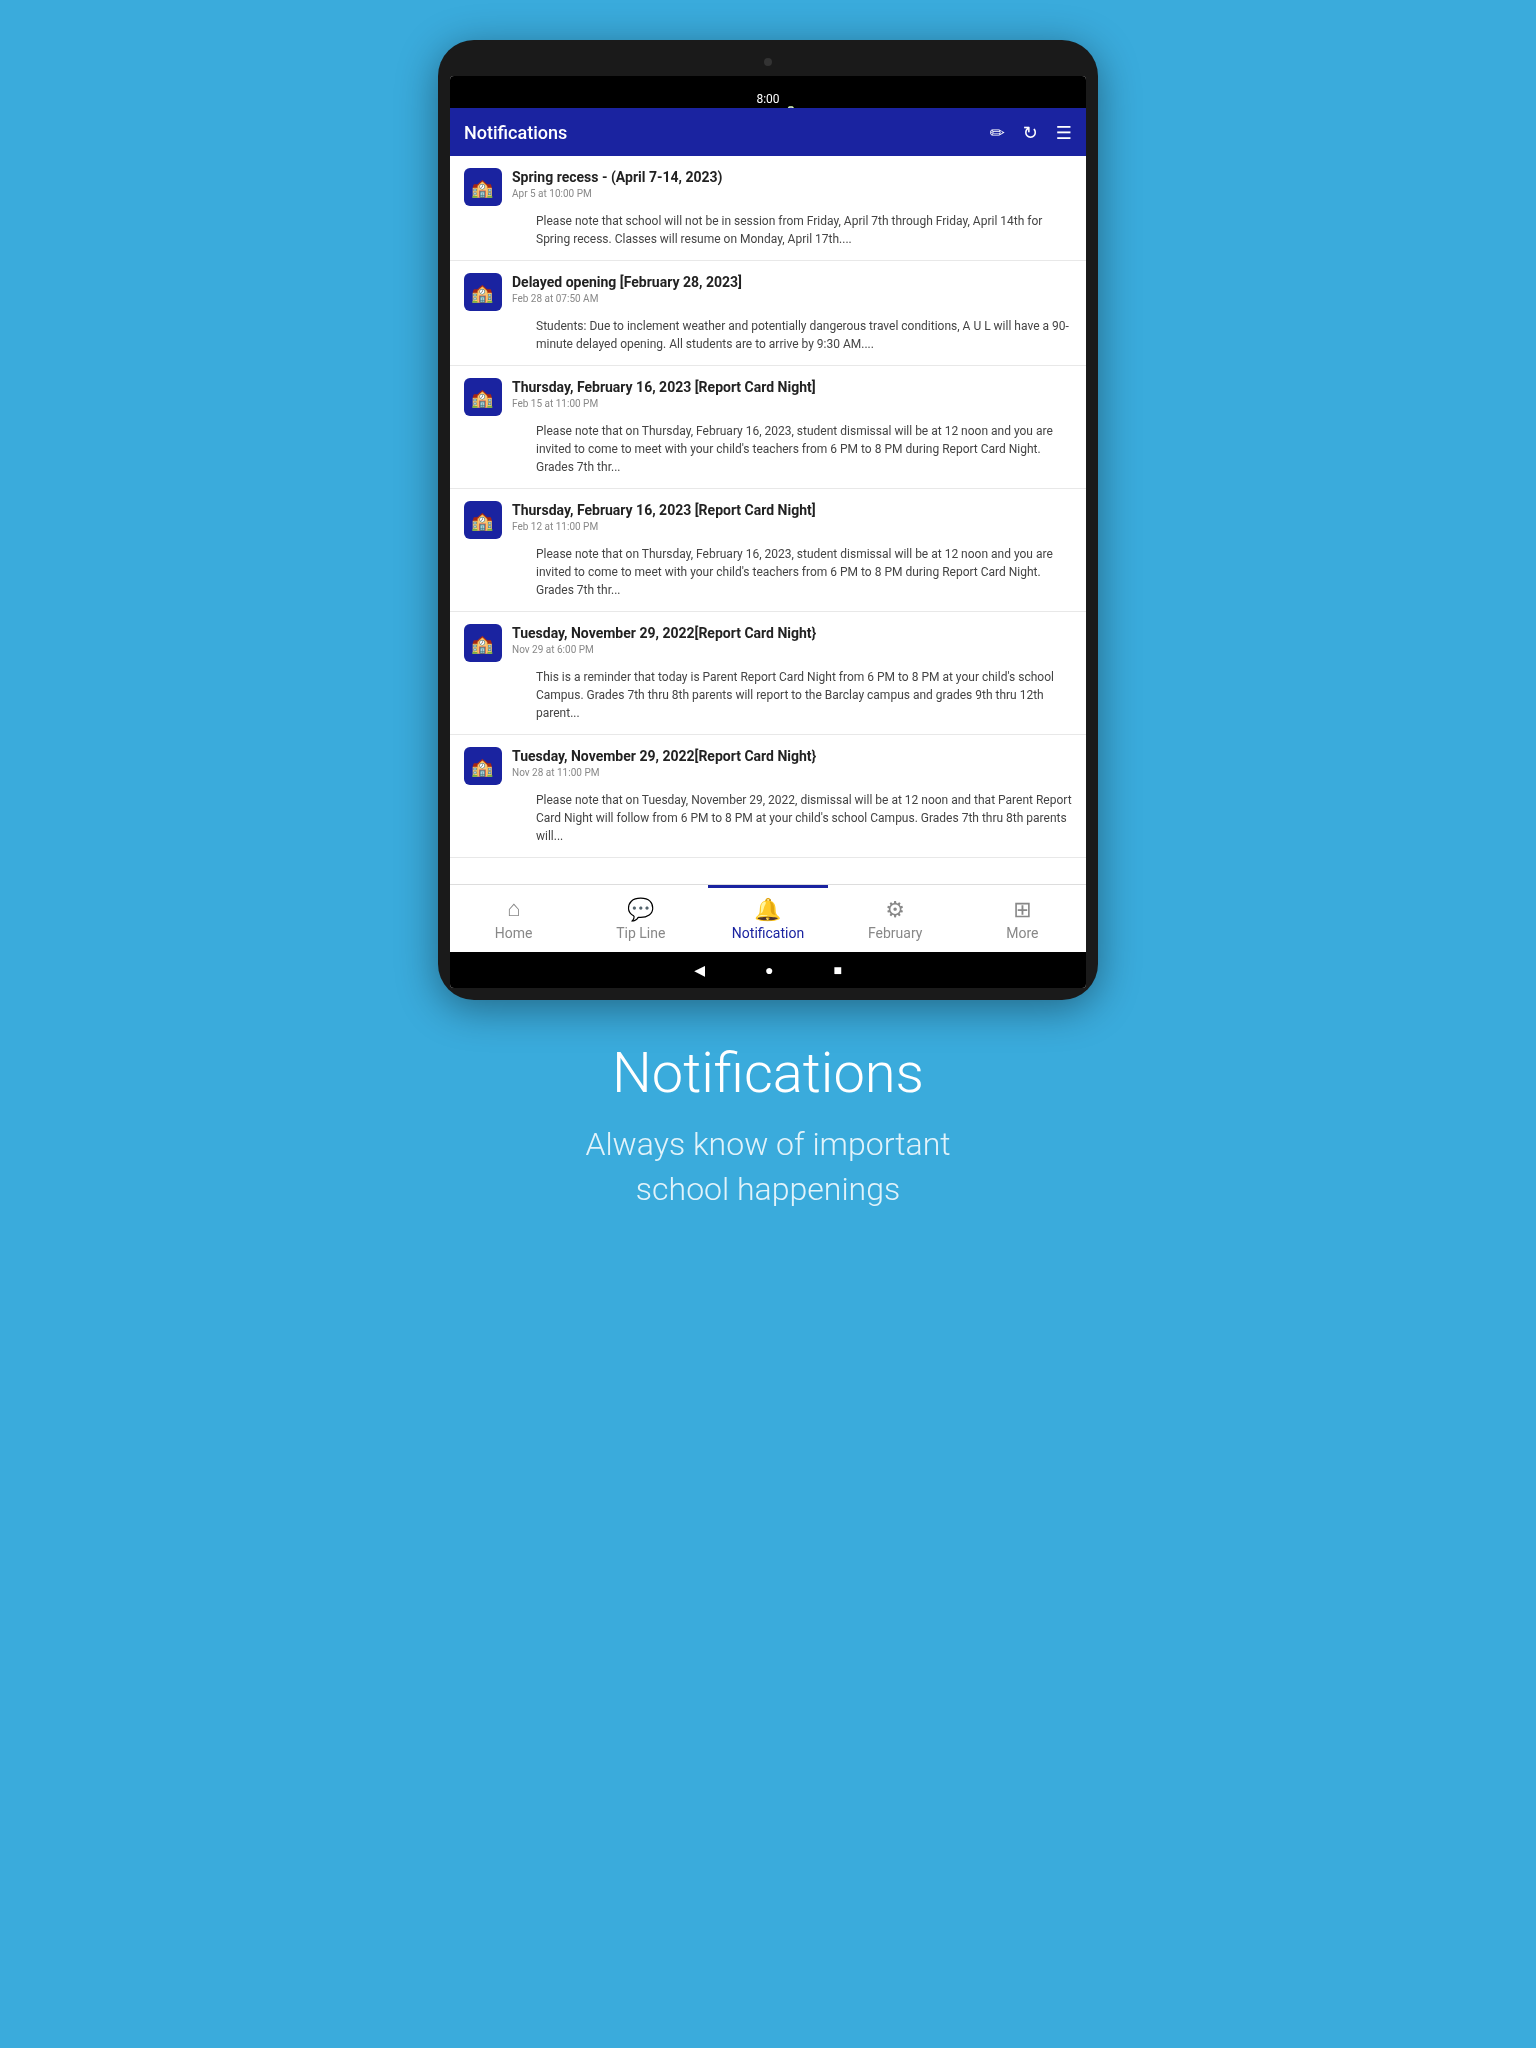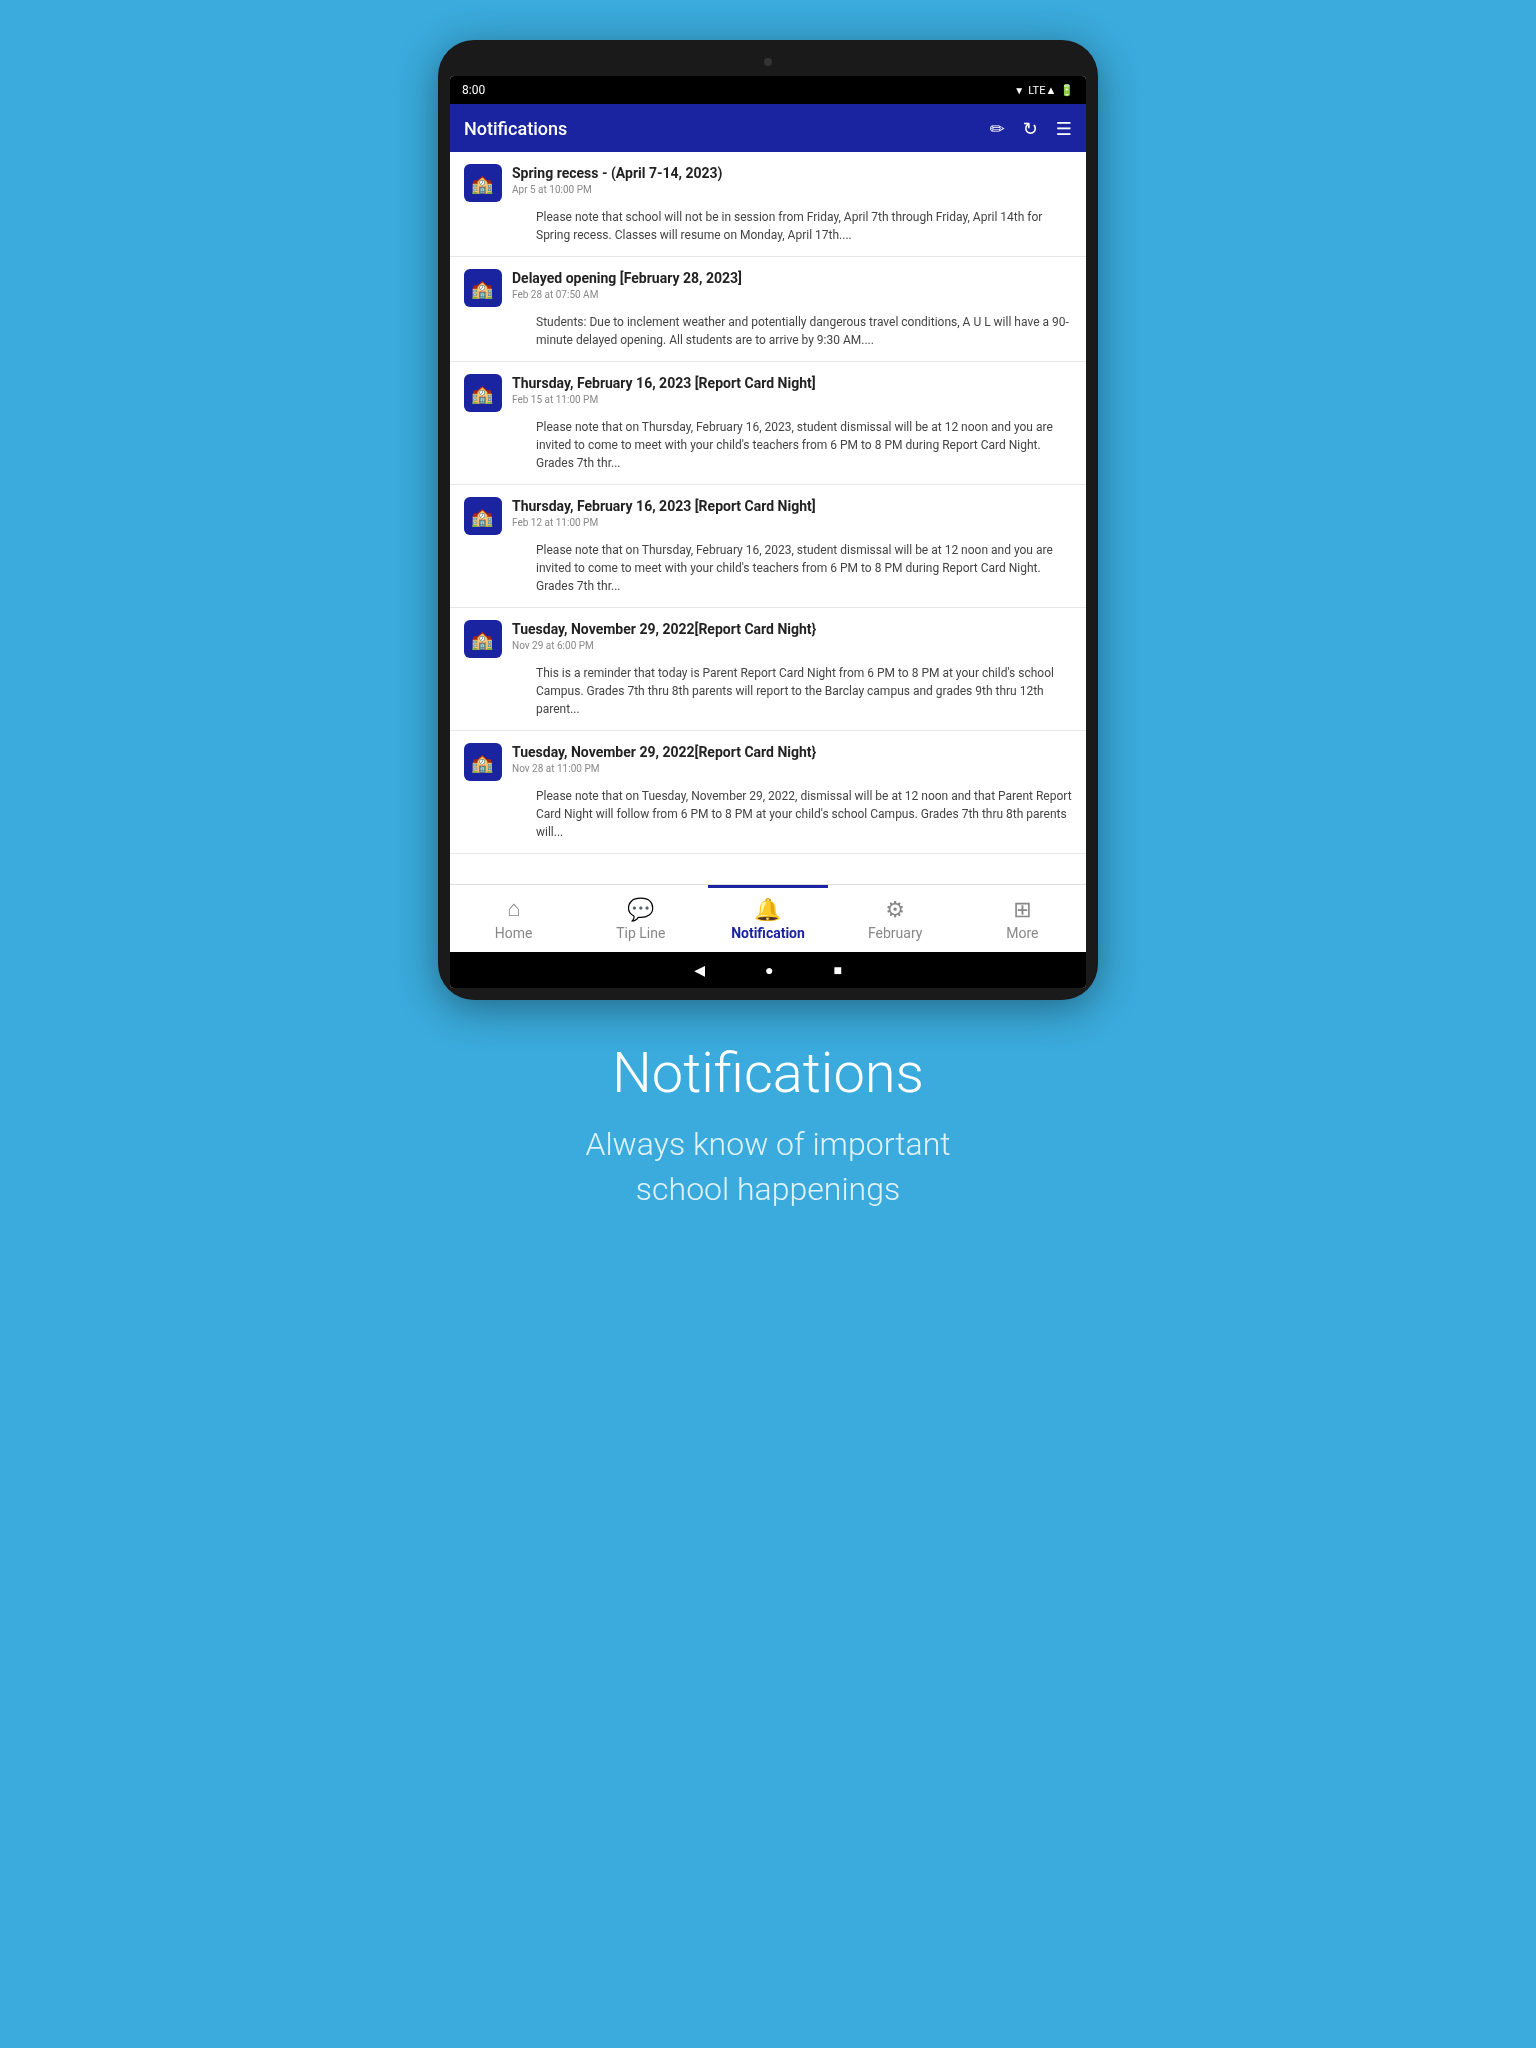--- a/index.html
+++ b/index.html
@@ -51,23 +51,24 @@
     }
 
     
     .status-bar {
       background: #000;
       color: #fff;
       height: 28px;
       display: flex;
       align-items: center;
       justify-content: space-between;
-      padding: 0 12px;
+      padding: 16px 12px;
       font-size: 12px;
       flex-shrink: 0;
+      flex-direction: column;
     }
 
     .status-right {
       display: flex;
       align-items: center;
       gap: 4px;
       font-size: 11px;
     }
 
     
@@ -198,21 +199,21 @@
       color: #1a23a0;
     }
 
     .nav-tab-label {
       font-size: 14px;
       color: #888;
     }
 
     .nav-tab.active .nav-tab-label {
       color: #1a23a0;
-      font-weight: 700;
+      font-weight: 400;
     }
 
     
     .android-nav {
       background: #000;
       height: 36px;
       display: flex;
       align-items: center;
       justify-content: center;
       gap: 60px;

